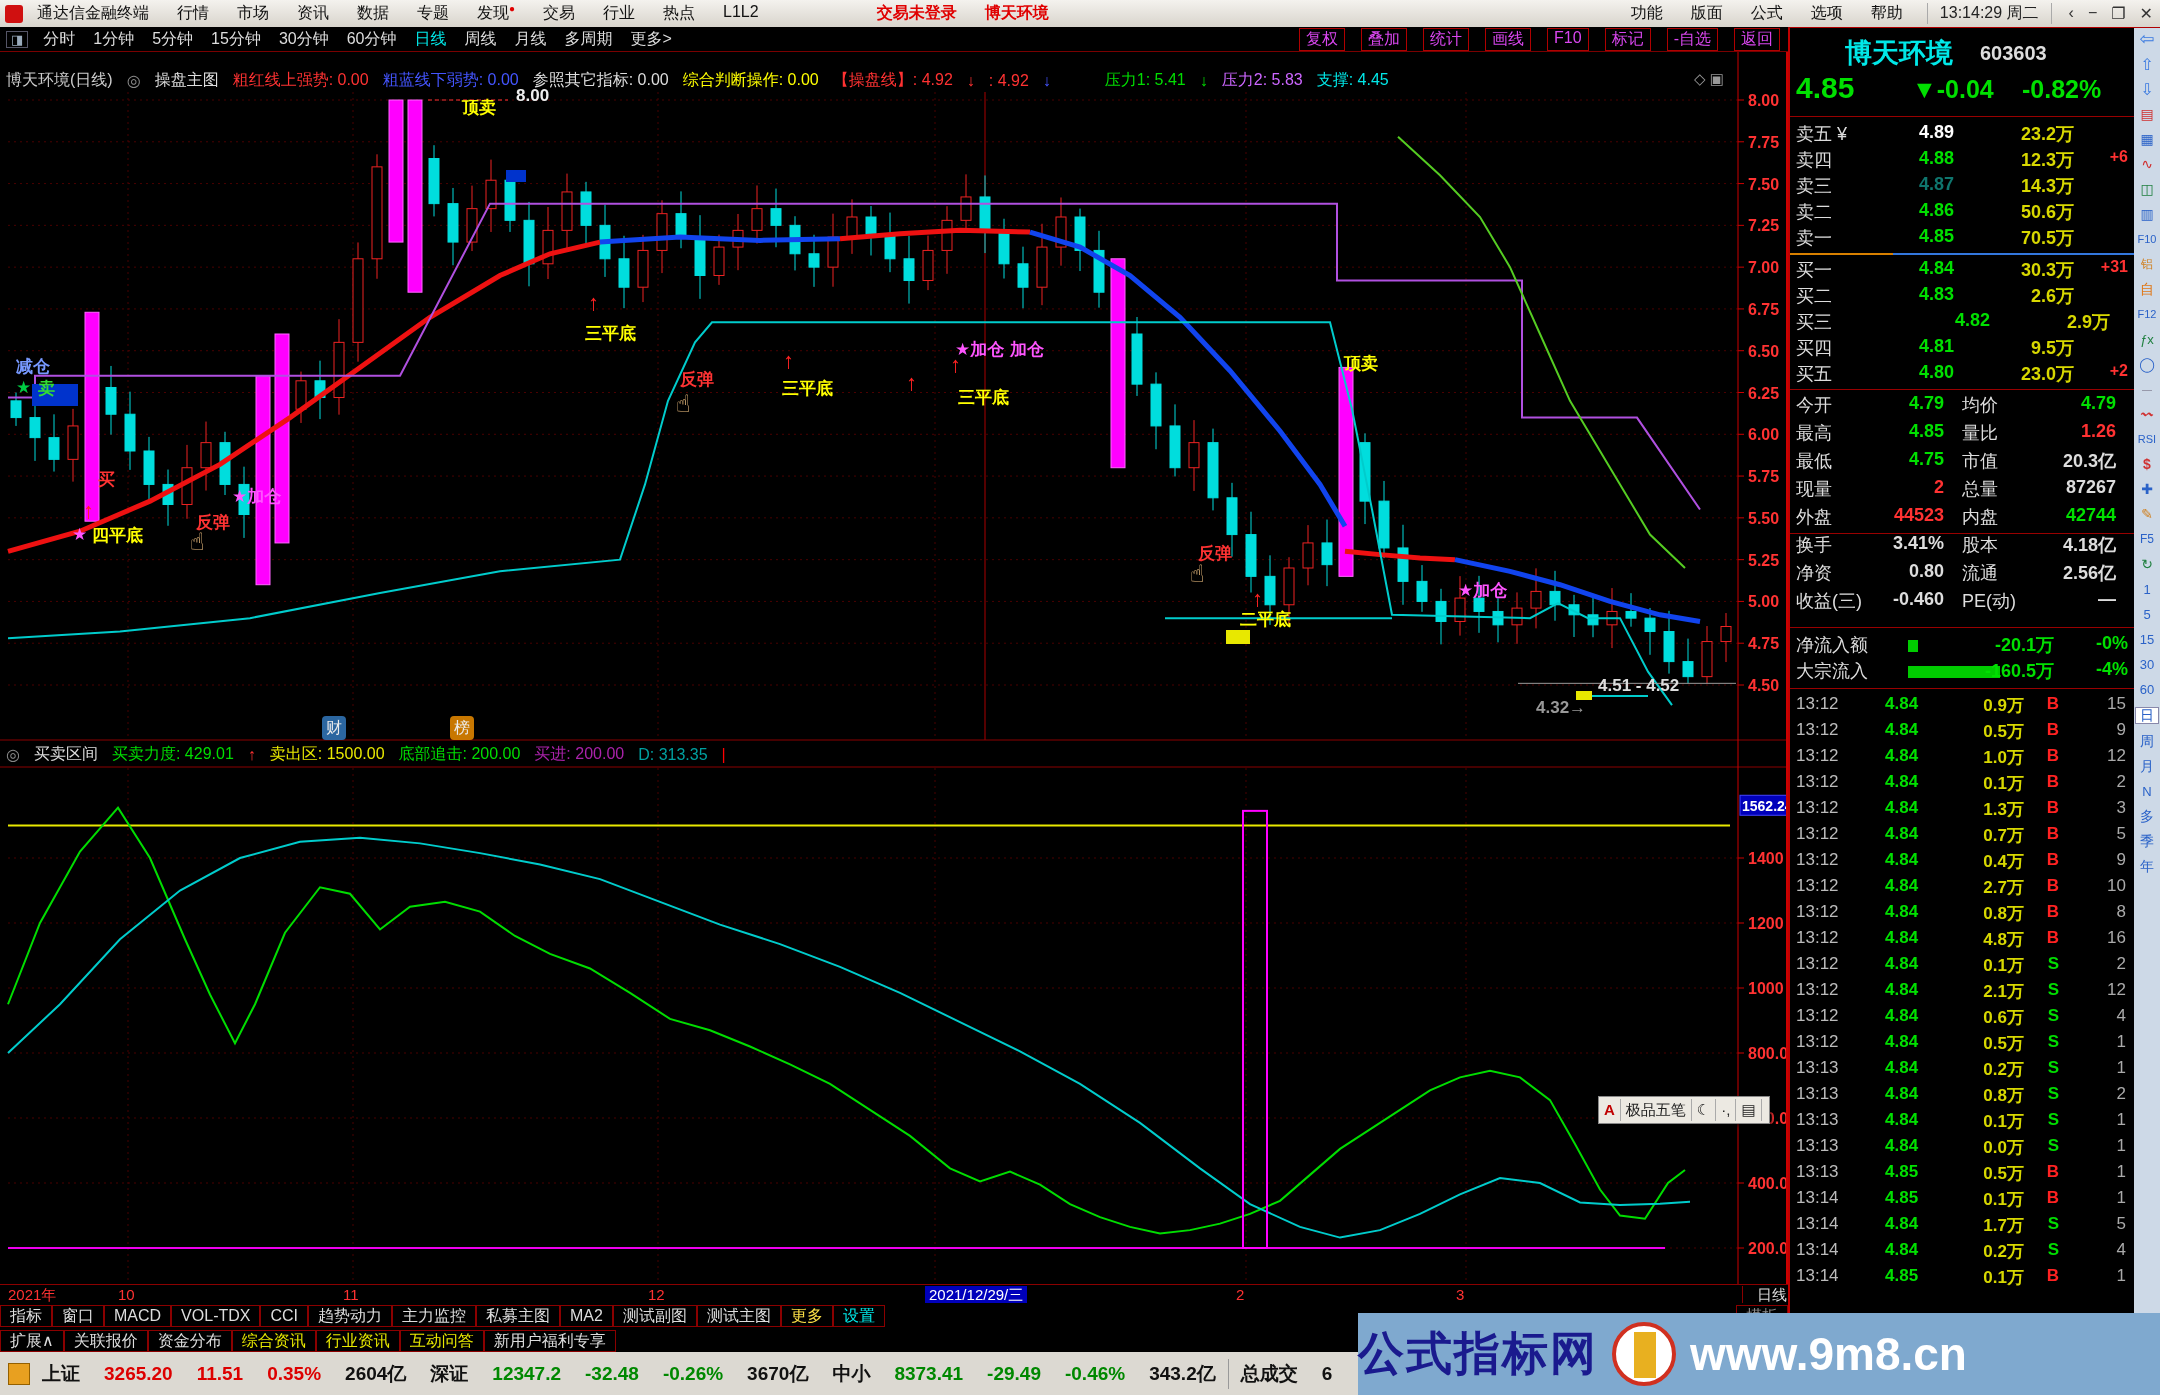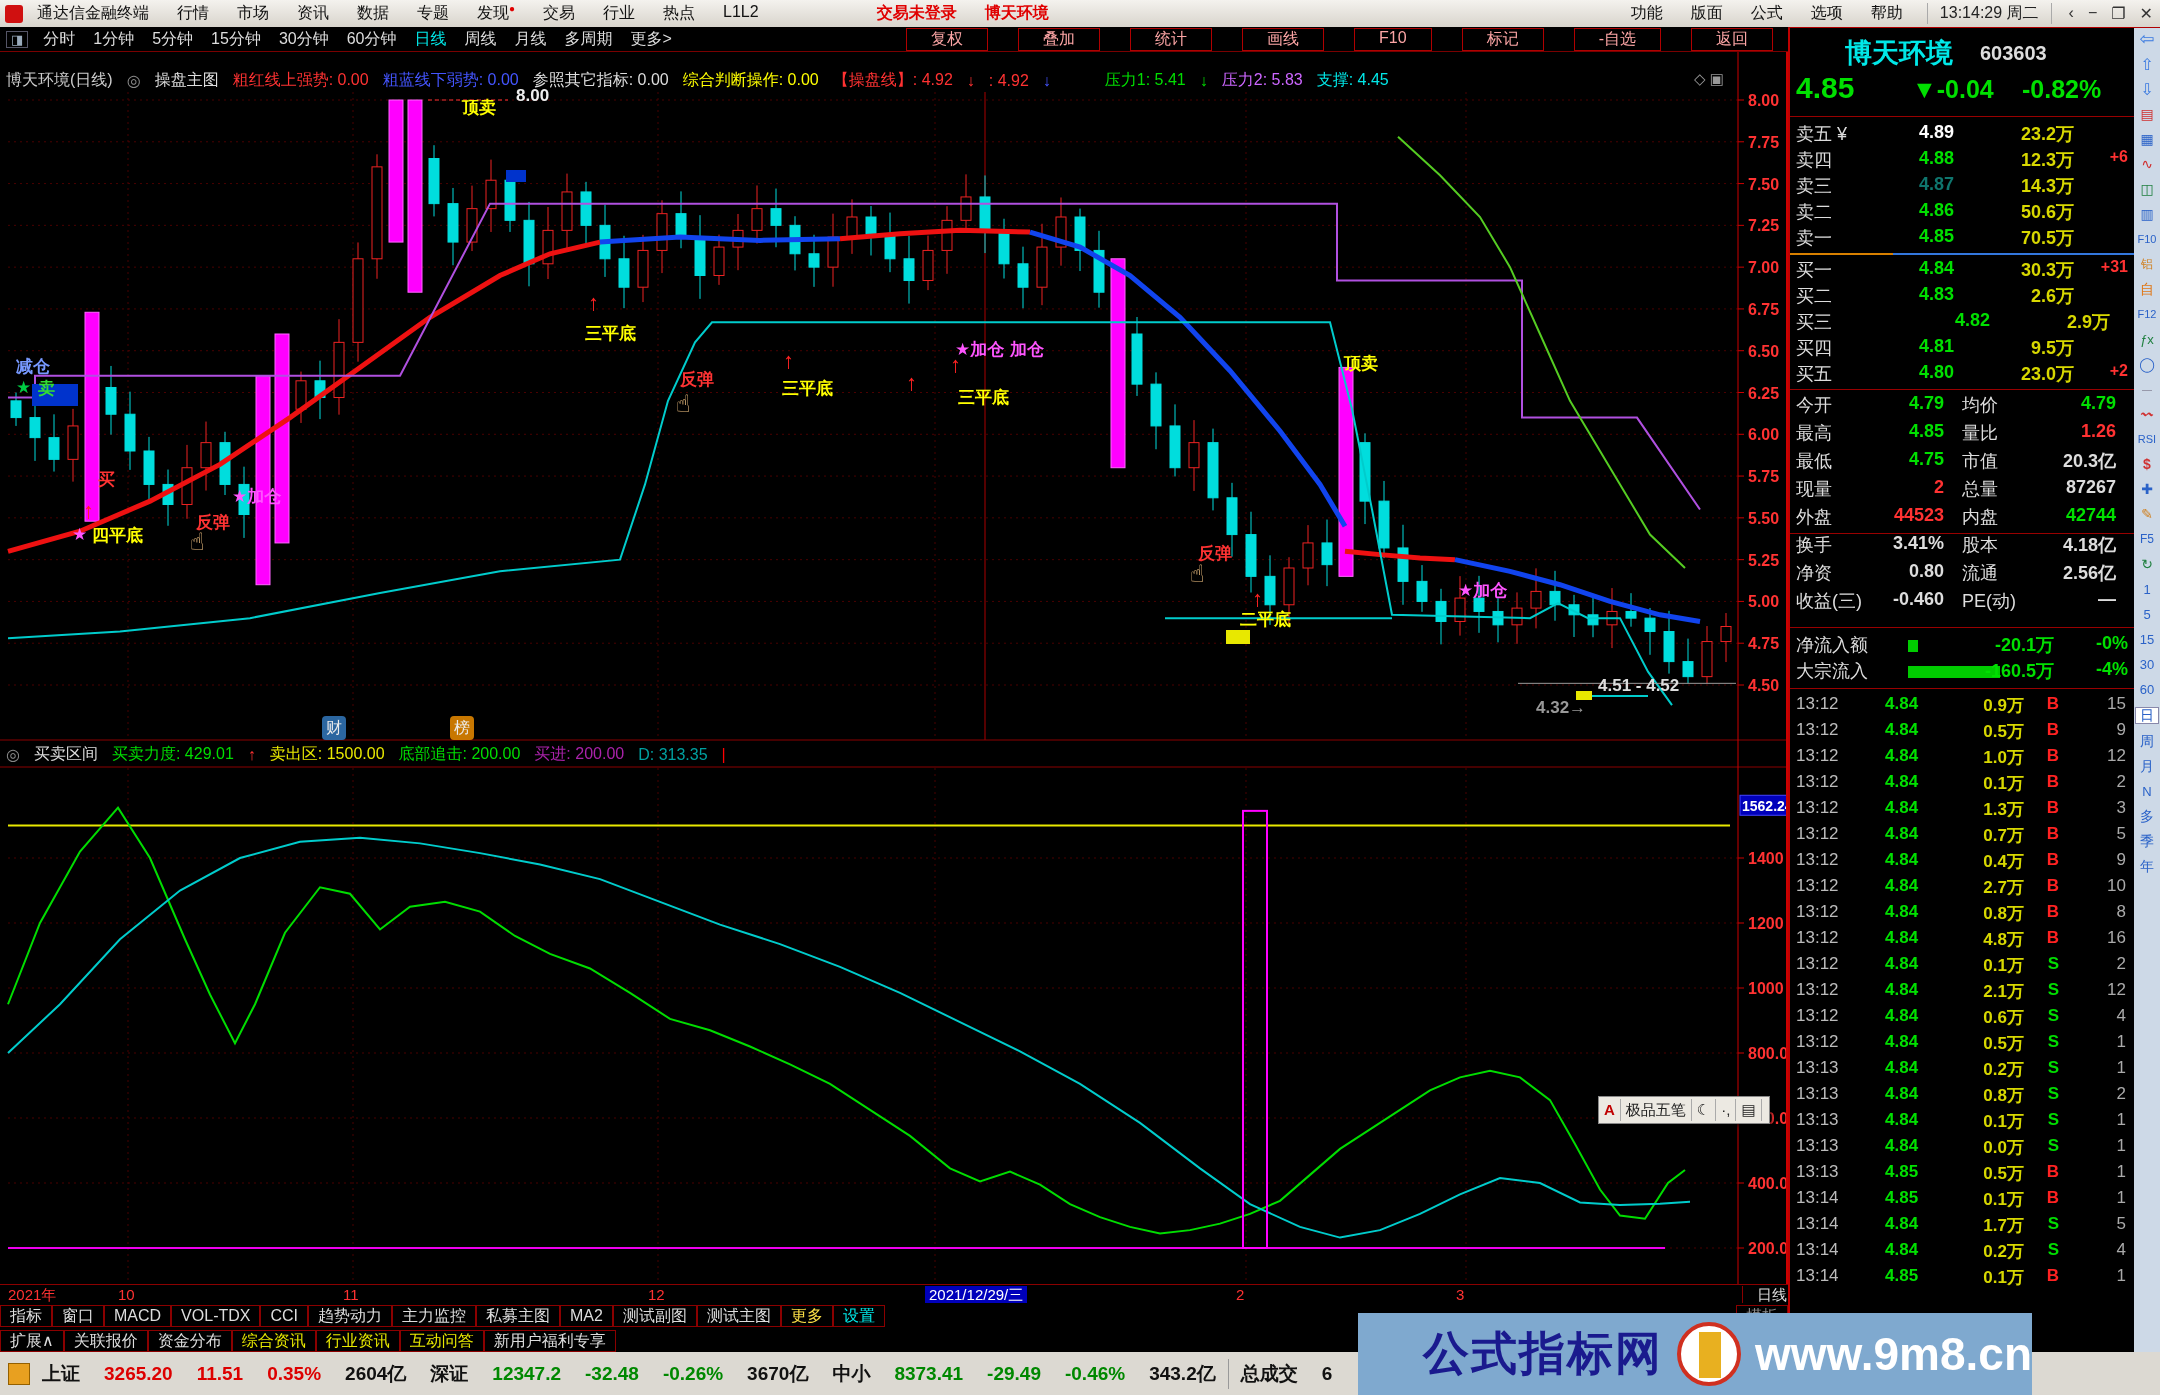--- a/index.html
+++ b/index.html
@@ -12,21 +12,21 @@
   #menu-logo{width:18px;height:18px;background:#d01010;border-radius:3px;margin-left:5px;
     color:#fff;font-size:13px;font-weight:bold;text-align:center;line-height:18px;}
   .reddot{color:#e00000;font-size:10px;vertical-align:super;}
   #menu-clock{color:#222;margin:0 10px;border-left:1px solid #aaa;border-right:1px solid #aaa;padding:0 12px;}
   .winbtn{margin:0 7px;font-size:16px;color:#333;}
   
   #toolbar{left:0;top:27px;width:1788px;height:24px;background:#000;display:flex;align-items:center;
     font-size:16px;color:#ddd;z-index:10;border-bottom:1px solid #7a0000;}
   #toolbar .ti{margin:0 9px;white-space:nowrap;}
   #toolbar .sel{color:#00e8e8;}
-  .rbtn{border:1px solid #b00000;padding:0 24px;margin:0 15px;color:#fca5a5;white-space:nowrap;}
+  .rbtn{border:1px solid #b00000;padding:0 6px;margin:0 8px;color:#d946ef;white-space:nowrap;}
   #tb-left-icon{color:#9ab;border:1px solid #556;padding:0 4px;margin:0 6px;font-size:13px;}
   
   .pane-hdr{display:flex;align-items:center;font-size:16px;z-index:5;white-space:nowrap;}
   .pane-hdr span{margin-right:14px;}
   
   #rpanel{left:1788px;top:27px;width:346px;height:1325px;background:#000;border-left:2px solid #c00000;z-index:6;}
   #rp-title{position:absolute;left:55px;top:8px;font-size:27px;font-weight:bold;color:#00e8e8;}
   #rp-code{position:absolute;left:190px;top:15px;font-size:20px;font-weight:bold;color:#ddd;}
   #rp-price{position:absolute;left:6px;top:44px;font-size:30px;font-weight:bold;color:#00e000;}
   #rp-chg{position:absolute;left:122px;top:48px;font-size:25px;font-weight:bold;color:#00e000;}
@@ -62,22 +62,22 @@
   
   .tabrow{left:0;width:1788px;height:25px;background:#000;display:flex;align-items:center;font-size:16px;color:#ddd;z-index:5;}
   .tab{border:1px solid #8b0000;padding:0 9px;height:20px;line-height:20px;white-space:nowrap;}
   
   #statusbar{left:0;top:1352px;width:2160px;height:43px;background:#dcd9d2;display:flex;align-items:center;
     font-size:19px;font-weight:bold;color:#111;z-index:8;}
   #statusbar .sb{margin:0 12px;white-space:nowrap;}
   #sb-icon{width:20px;height:20px;background:#e8a020;border:1px solid #946000;margin-left:8px;}
   .sbdiv{width:1px;height:30px;background:#999;}
   
-  #watermark{left:1358px;top:1313px;width:674px;height:82px;background:#7fa9cf;z-index:60;
-    display:flex;align-items:center;justify-content:flex-end;}
+  #watermark{left:1358px;top:1313px;width:802px;height:82px;background:#7fa9cf;z-index:60;
+    display:flex;align-items:center;justify-content:flex-start;}
   #wm-text1{color:#1a1a8e;font-size:46px;font-weight:bold;letter-spacing:2px;}
   #wm-logo{width:56px;height:56px;border-radius:50%;background:#fff;border:4px solid #d03020;margin:0 14px;
     position:relative;overflow:hidden;}
   #wm-logo::after{content:"";position:absolute;left:18px;top:6px;width:22px;height:46px;background:#e8b020;}
   #wm-text2{color:#fff;font-size:46px;font-weight:bold;}
   
   #ime{left:1598px;top:1096px;width:170px;height:26px;background:#ece9e2;border:1px solid #888;
     box-shadow:2px 2px 3px rgba(0,0,0,.6);display:flex;align-items:center;font-size:15px;color:#222;z-index:40;}
   #ime span{border-right:1px solid #aaa;padding:0 5px;height:22px;line-height:22px;}
   

